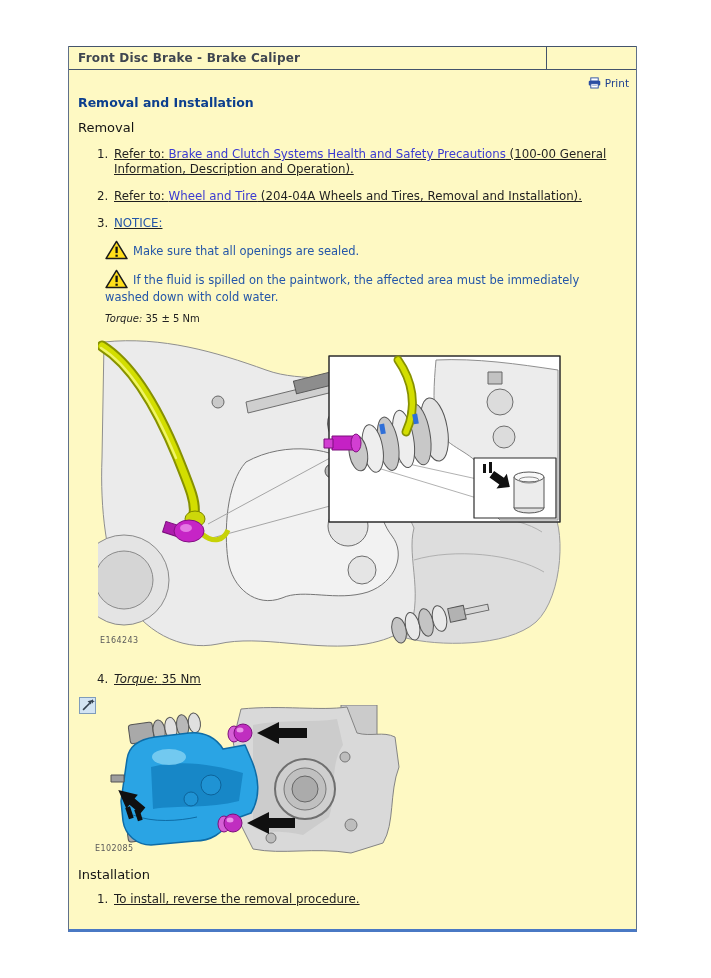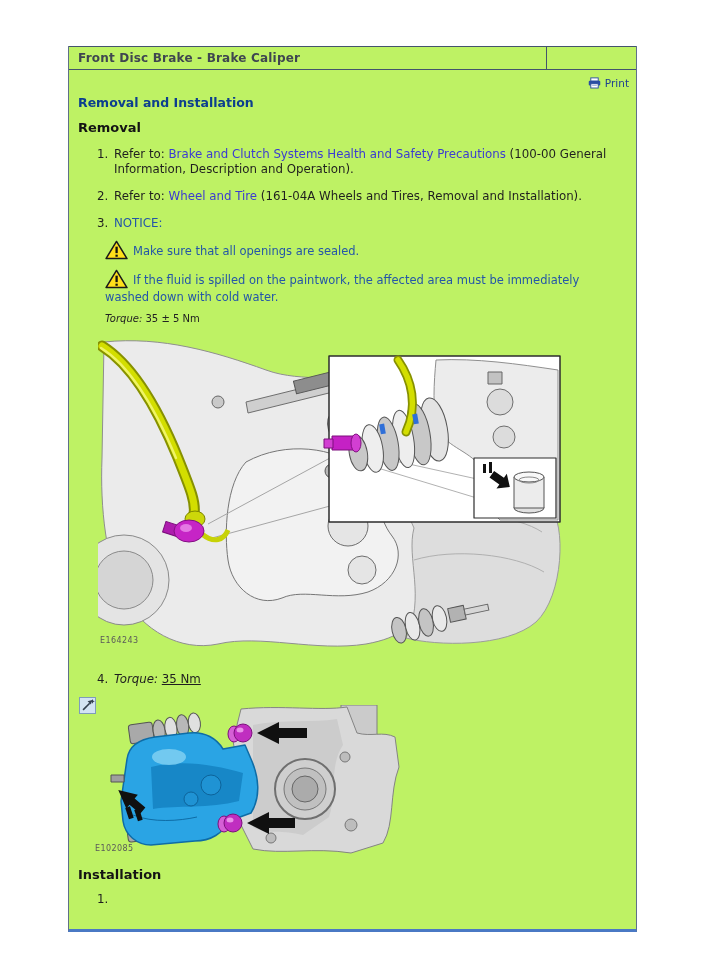--- a/index.html
+++ b/index.html
@@ -4,34 +4,34 @@
 <style>
   html,body{margin:0;padding:0;}
   body{
     width:711px;height:978px;background:#ffffff;position:relative;
     font-family:"DejaVu Sans","Liberation Sans",sans-serif;color:#1f1f1f;
     -webkit-font-smoothing:antialiased;
   }
   .frame{
     position:absolute;left:68px;top:46px;width:569px;height:886px;box-sizing:border-box;
     border-left:1px solid #5f7089;border-right:1px solid #5f7089;
-    border-bottom:3px solid #4a79c4;background:#bef264;
+    border-bottom:3px solid #4a79c4;background:#fef9c3;
   }
   .titlebar{height:24px;border-top:1px solid #44546c;border-bottom:1px solid #44546c;display:flex;box-sizing:border-box;}
   .titlebar .title{flex:1;font-size:12px;font-weight:bold;color:#3f4650;padding:4px 0 0 9px;letter-spacing:.2px;}
   .titlebar .rightcell{width:89px;border-left:1px solid #44546c;}
   .printrow{text-align:right;padding:4px 7px 0 0;height:15px;}
   .printlink{color:#1d3f8f;font-size:10.5px;text-decoration:none;cursor:pointer;display:inline-flex;align-items:center;gap:4px;}
   .content{padding-left:9px;}
   .h-blue{margin-top:6px;font-size:12.5px;font-weight:bold;color:#0c3f8e;}
-  .h-black{margin-top:10px;font-size:13px;font-weight:bold;color:#141414;}
+  .h-black{margin-top:10px;font-size:13px;font-weight:normal;color:#141414;}
   .note{margin-top:11px;font-size:11.8px;color:#2456a8;}
   .step{margin-top:12px;display:flex;font-size:11.8px;line-height:1.28;}
   .step .num{width:17px;margin-left:19px;flex:none;}
-  .step .steptext{max-width:505px;}
+  .step .steptext{max-width:505px;text-decoration:underline;}
   .link{color:#3b3bd1;text-decoration:none;cursor:pointer;}
   .notice{color:#2456a8;}
   .warn{margin:9px 0 0 27px;max-width:522px;font-size:11.5px;color:#2456a8;line-height:1.45;}
   .tri{display:inline-block;width:23px;height:20px;vertical-align:-5px;margin-right:5px;}
   .torqueline{margin:7px 0 0 27px;font-size:10px;color:#222;}
   .it{font-style:italic;}
   .u{text-decoration:underline;}
   .figbox{position:relative;}
   .fig1{margin:16px 0 0 20px;width:470px;height:310px;}
   .figcode{position:absolute;left:2px;bottom:5px;font-size:8px;color:#5a5a5a;letter-spacing:.4px;}
@@ -73,21 +73,21 @@
     <div class="step">
       <span class="num">1.</span>
       <div class="steptext">
         <span>Refer to: </span><a class="link">Brake and Clutch Systems Health and Safety Precautions</a><span> (100-00 General Information, Description and Operation).</span>
       </div>
     </div>
 
     <div class="step">
       <span class="num">2.</span>
       <div class="steptext">
-        <span>Refer to: </span><a class="link">Wheel and Tire</a><span> (161-04A Wheels and Tires, Removal and Installation).</span>
+        <span>Refer to: </span><a class="link">Wheel and Tire</a><span> (204-04A Wheels and Tires, Removal and Installation).</span>
       </div>
     </div>
 
     <div class="step">
       <span class="num">3.</span>
       <div class="steptext">
         <span class="notice">NOTICE:</span>
       </div>
     </div>
 
@@ -261,16 +261,17 @@
           </g>
         </svg>
         <span class="figcode">E102085</span>
       </div>
     </div>
 
     <div class="h-black" style="">Installation</div>
 
     <div class="step" style="margin-top:10px;">
       <span class="num">1.</span>
+      <div class="steptext">To install, reverse the removal procedure.</div>
     </div>
 
   </div>
 </div>
 
 </body></html>

